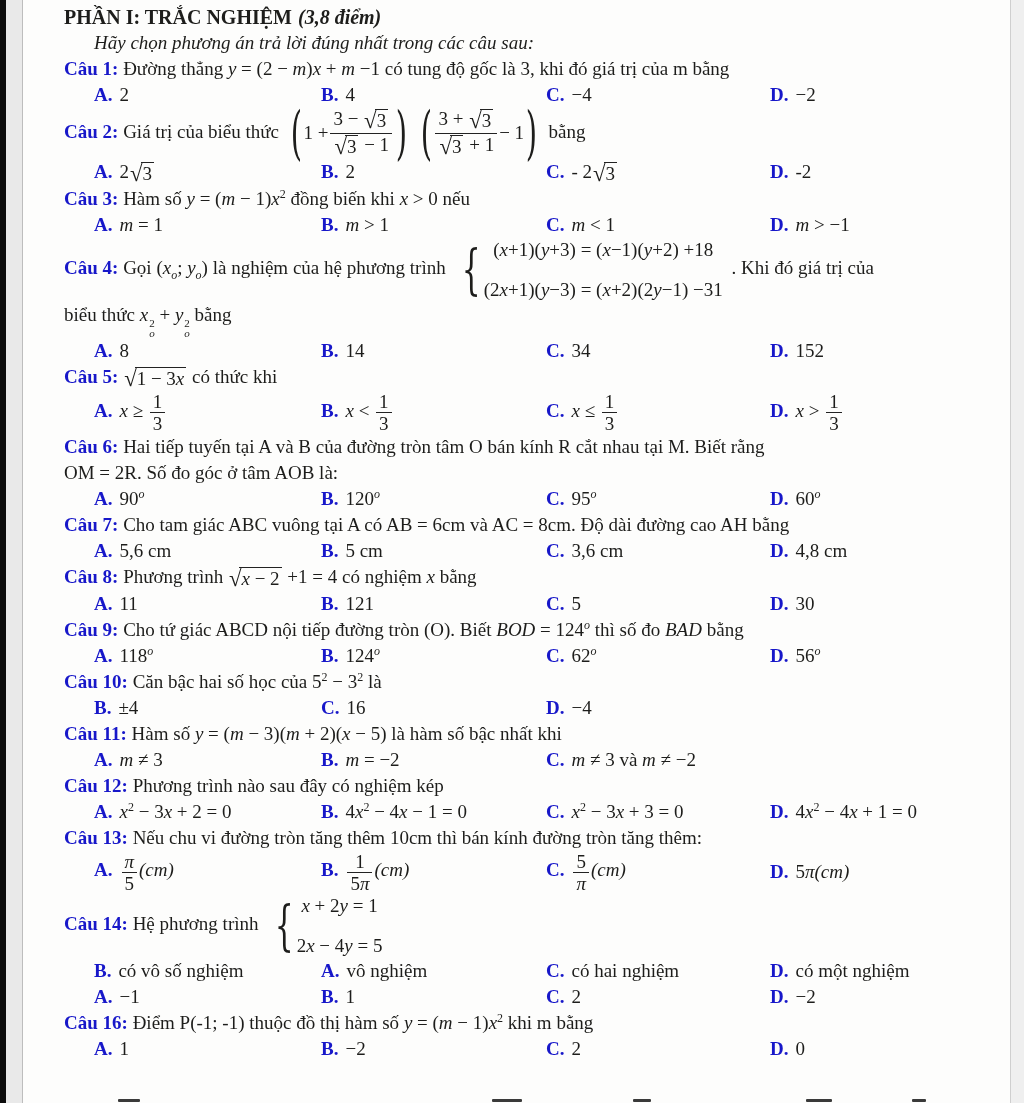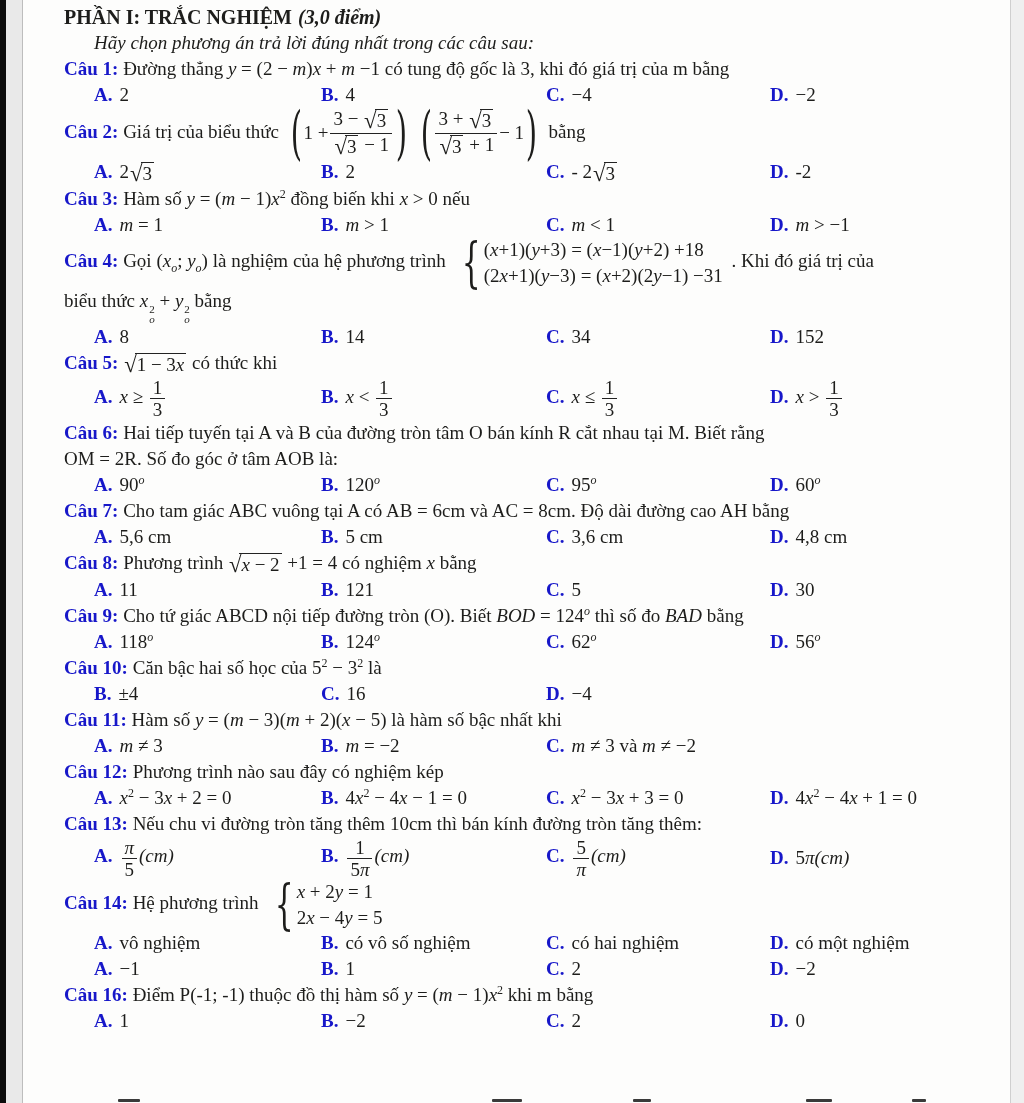--- a/index.html
+++ b/index.html
@@ -42,21 +42,21 @@
   .frac .den{border-top:1.5px solid #222;}
   .frac .num,.frac .den{padding:0 3px;}
 
   .sqrt{display:inline-flex;align-items:stretch;vertical-align:-3px;margin:0 1px;}
   .sqrt .rad{font-size:1.2em;line-height:1.05;align-self:flex-start;margin-right:-2px;}
   .sqrt .radicand{border-top:1.6px solid #222;padding:0 2px 0 2px;line-height:1.2;}
 
   .cases{display:inline-flex;align-items:center;vertical-align:middle;margin:0 4px;}
   .cases .brace{font-size:54px;font-weight:400;line-height:50px;
                 transform:scaleX(.55);font-family:"DejaVu Serif",serif;margin-right:-5px;}
-  .cases .crows{display:inline-flex;flex-direction:column;gap:2px;text-align:left;}
+  .cases .crows{display:inline-flex;flex-direction:column;gap:16px;text-align:center;}
   .cases .crow{line-height:24px;white-space:nowrap;}
 
   .bigp{display:inline-flex;align-items:center;vertical-align:middle;margin:0 1px;}
   .bigp .bparen{font-size:58px;line-height:50px;font-weight:400;
                 transform:scaleX(.5);font-family:"DejaVu Serif",serif;}
   .bigp .bpinner{display:inline-flex;align-items:center;margin:0 -4px;}
 
   [data-name="question-4-stem-1"]{white-space:nowrap;}
   [data-name="question-2-stem-1"]{white-space:nowrap;}
 
@@ -64,21 +64,21 @@
 </style>
 </head>
 <body>
 
 <div class="edge-black" data-name="page-edge-left"></div>
 <div class="gutter-left" data-name="scan-gutter-left"></div>
 <div class="gutter-right" data-name="scan-gutter-right"></div>
 
 <div class="content" data-name="test-page">
   <div class="heading" data-name="section-heading">
-    <span class="h-bold" data-name="section-title">PHẦN I: TRẮC NGHIỆM</span><span class="h-score" data-name="section-score">(3,0 điểm)</span>
+    <span class="h-bold" data-name="section-title">PHẦN I: TRẮC NGHIỆM</span><span class="h-score" data-name="section-score">(3,8 điểm)</span>
   </div>
   <div class="instruction" data-name="instruction-text">Hãy chọn phương án trả lời đúng nhất trong các câu sau:</div>
   <div data-name="questions">
       <div class="question" data-name="question-1">
         <div class="stem-line" data-name="question-1-stem-1"><span class="qlabel" data-name="question-label">Câu 1:</span><span data-name="text-run"> Đường thẳng </span><span class="mi" data-name="math-var">y</span><span data-name="text-run"> = (2 − </span><span class="mi" data-name="math-var">m</span><span data-name="text-run">)</span><span class="mi" data-name="math-var">x</span><span data-name="text-run"> + </span><span class="mi" data-name="math-var">m</span><span data-name="text-run"> −1 có tung độ gốc là 3, khi đó giá trị của m bằng</span></div>
         <div class="options" data-name="question-1-options">
           <span class="option" data-name="question-1-option-A"><span class="opt-letter" data-name="option-letter">A.</span><span class="opt-body" data-name="option-value"><span data-name="text-run">2</span></span></span>
           <span class="option" data-name="question-1-option-B"><span class="opt-letter" data-name="option-letter">B.</span><span class="opt-body" data-name="option-value"><span data-name="text-run">4</span></span></span>
           <span class="option" data-name="question-1-option-C"><span class="opt-letter" data-name="option-letter">C.</span><span class="opt-body" data-name="option-value"><span data-name="text-run">−4</span></span></span>
           <span class="option" data-name="question-1-option-D"><span class="opt-letter" data-name="option-letter">D.</span><span class="opt-body" data-name="option-value"><span data-name="text-run">−2</span></span></span>
@@ -271,22 +271,22 @@
       </div>
       <div class="question" data-name="question-14">
         <div class="stem-line" data-name="question-14-stem-1"><span class="qlabel" data-name="question-label">Câu 14:</span><span data-name="text-run"> Hệ phương trình </span><span class="cases" data-name="equation-system">
             <span class="brace" data-name="left-brace-icon">{</span>
             <span class="crows" data-name="system-rows">
               <span class="crow" data-name="system-row"><span class="mi" data-name="math-var">x</span><span data-name="text-run"> + 2</span><span class="mi" data-name="math-var">y</span><span data-name="text-run"> = 1</span></span>
               <span class="crow" data-name="system-row"><span data-name="text-run">2</span><span class="mi" data-name="math-var">x</span><span data-name="text-run"> − 4</span><span class="mi" data-name="math-var">y</span><span data-name="text-run"> = 5</span></span>
             </span>
           </span></div>
         <div class="options" data-name="question-14-options">
+          <span class="option" data-name="question-14-option-B"><span class="opt-letter" data-name="option-letter">B.</span><span class="opt-body" data-name="option-value"><span data-name="text-run">có vô số nghiệm</span></span></span>
           <span class="option" data-name="question-14-option-A"><span class="opt-letter" data-name="option-letter">A.</span><span class="opt-body" data-name="option-value"><span data-name="text-run">vô nghiệm</span></span></span>
-          <span class="option" data-name="question-14-option-B"><span class="opt-letter" data-name="option-letter">B.</span><span class="opt-body" data-name="option-value"><span data-name="text-run">có vô số nghiệm</span></span></span>
           <span class="option" data-name="question-14-option-C"><span class="opt-letter" data-name="option-letter">C.</span><span class="opt-body" data-name="option-value"><span data-name="text-run">có hai nghiệm</span></span></span>
           <span class="option" data-name="question-14-option-D"><span class="opt-letter" data-name="option-letter">D.</span><span class="opt-body" data-name="option-value"><span data-name="text-run">có một nghiệm</span></span></span>
         </div>
       </div>
       <div class="question" data-name="question-15">
         <div class="options" data-name="question-15-options">
           <span class="option" data-name="question-15-option-A"><span class="opt-letter" data-name="option-letter">A.</span><span class="opt-body" data-name="option-value"><span data-name="text-run">−1</span></span></span>
           <span class="option" data-name="question-15-option-B"><span class="opt-letter" data-name="option-letter">B.</span><span class="opt-body" data-name="option-value"><span data-name="text-run">1</span></span></span>
           <span class="option" data-name="question-15-option-C"><span class="opt-letter" data-name="option-letter">C.</span><span class="opt-body" data-name="option-value"><span data-name="text-run">2</span></span></span>
           <span class="option" data-name="question-15-option-D"><span class="opt-letter" data-name="option-letter">D.</span><span class="opt-body" data-name="option-value"><span data-name="text-run">−2</span></span></span>

